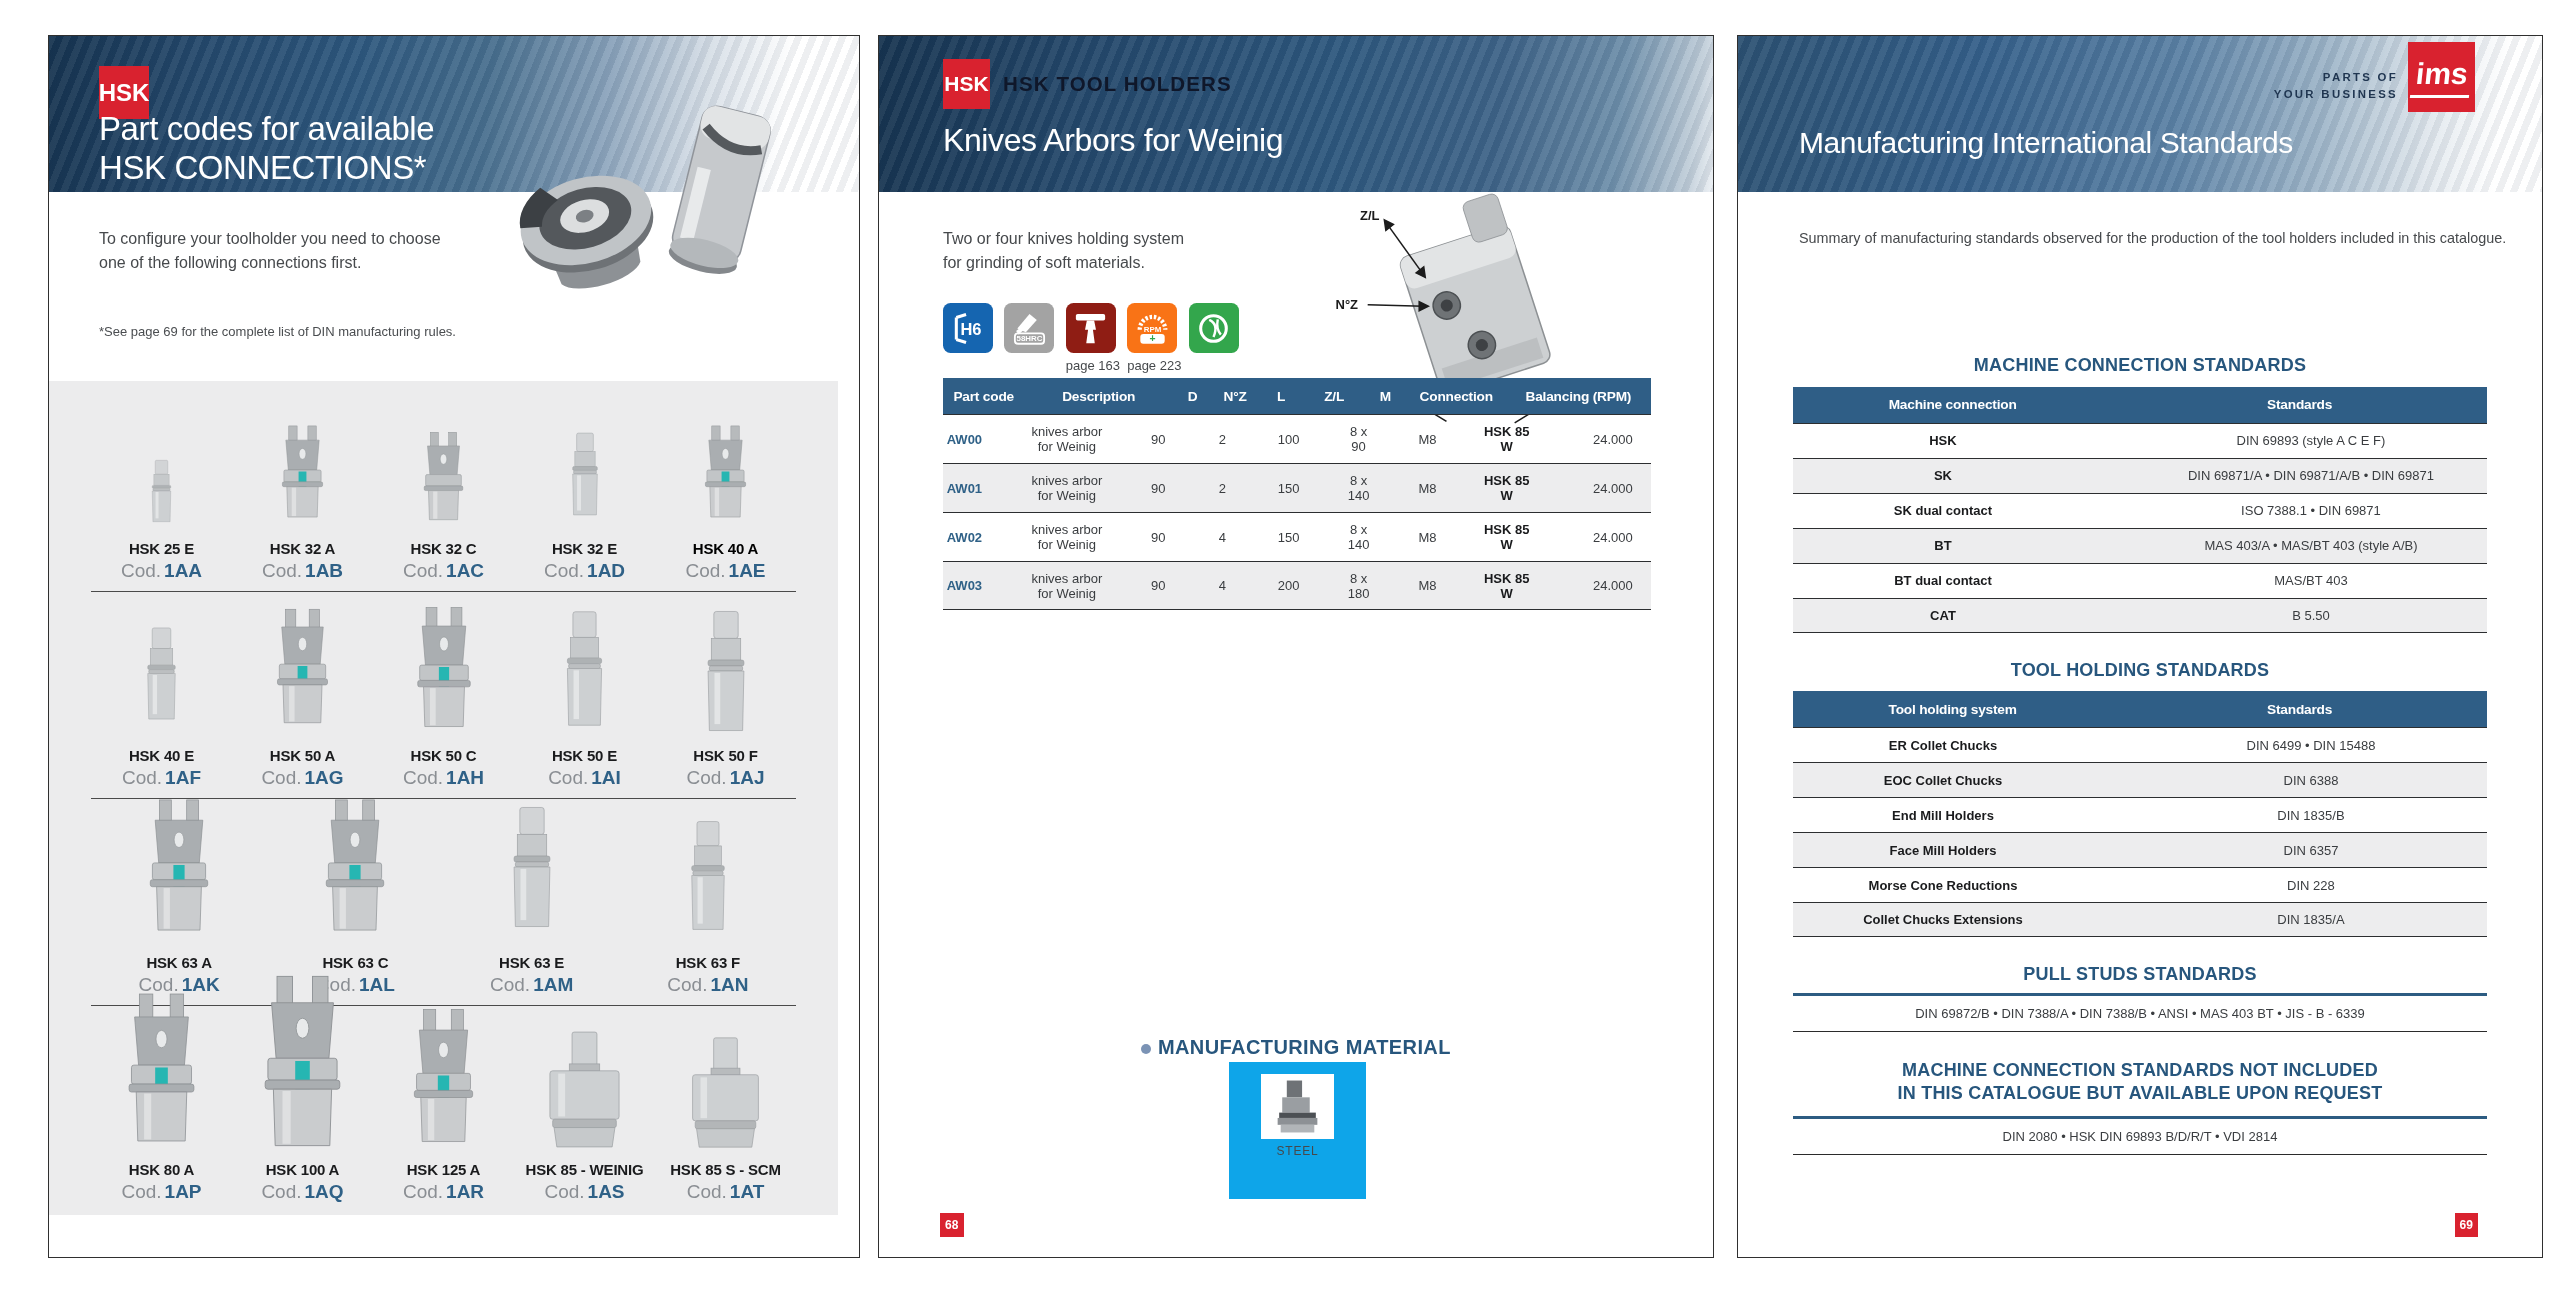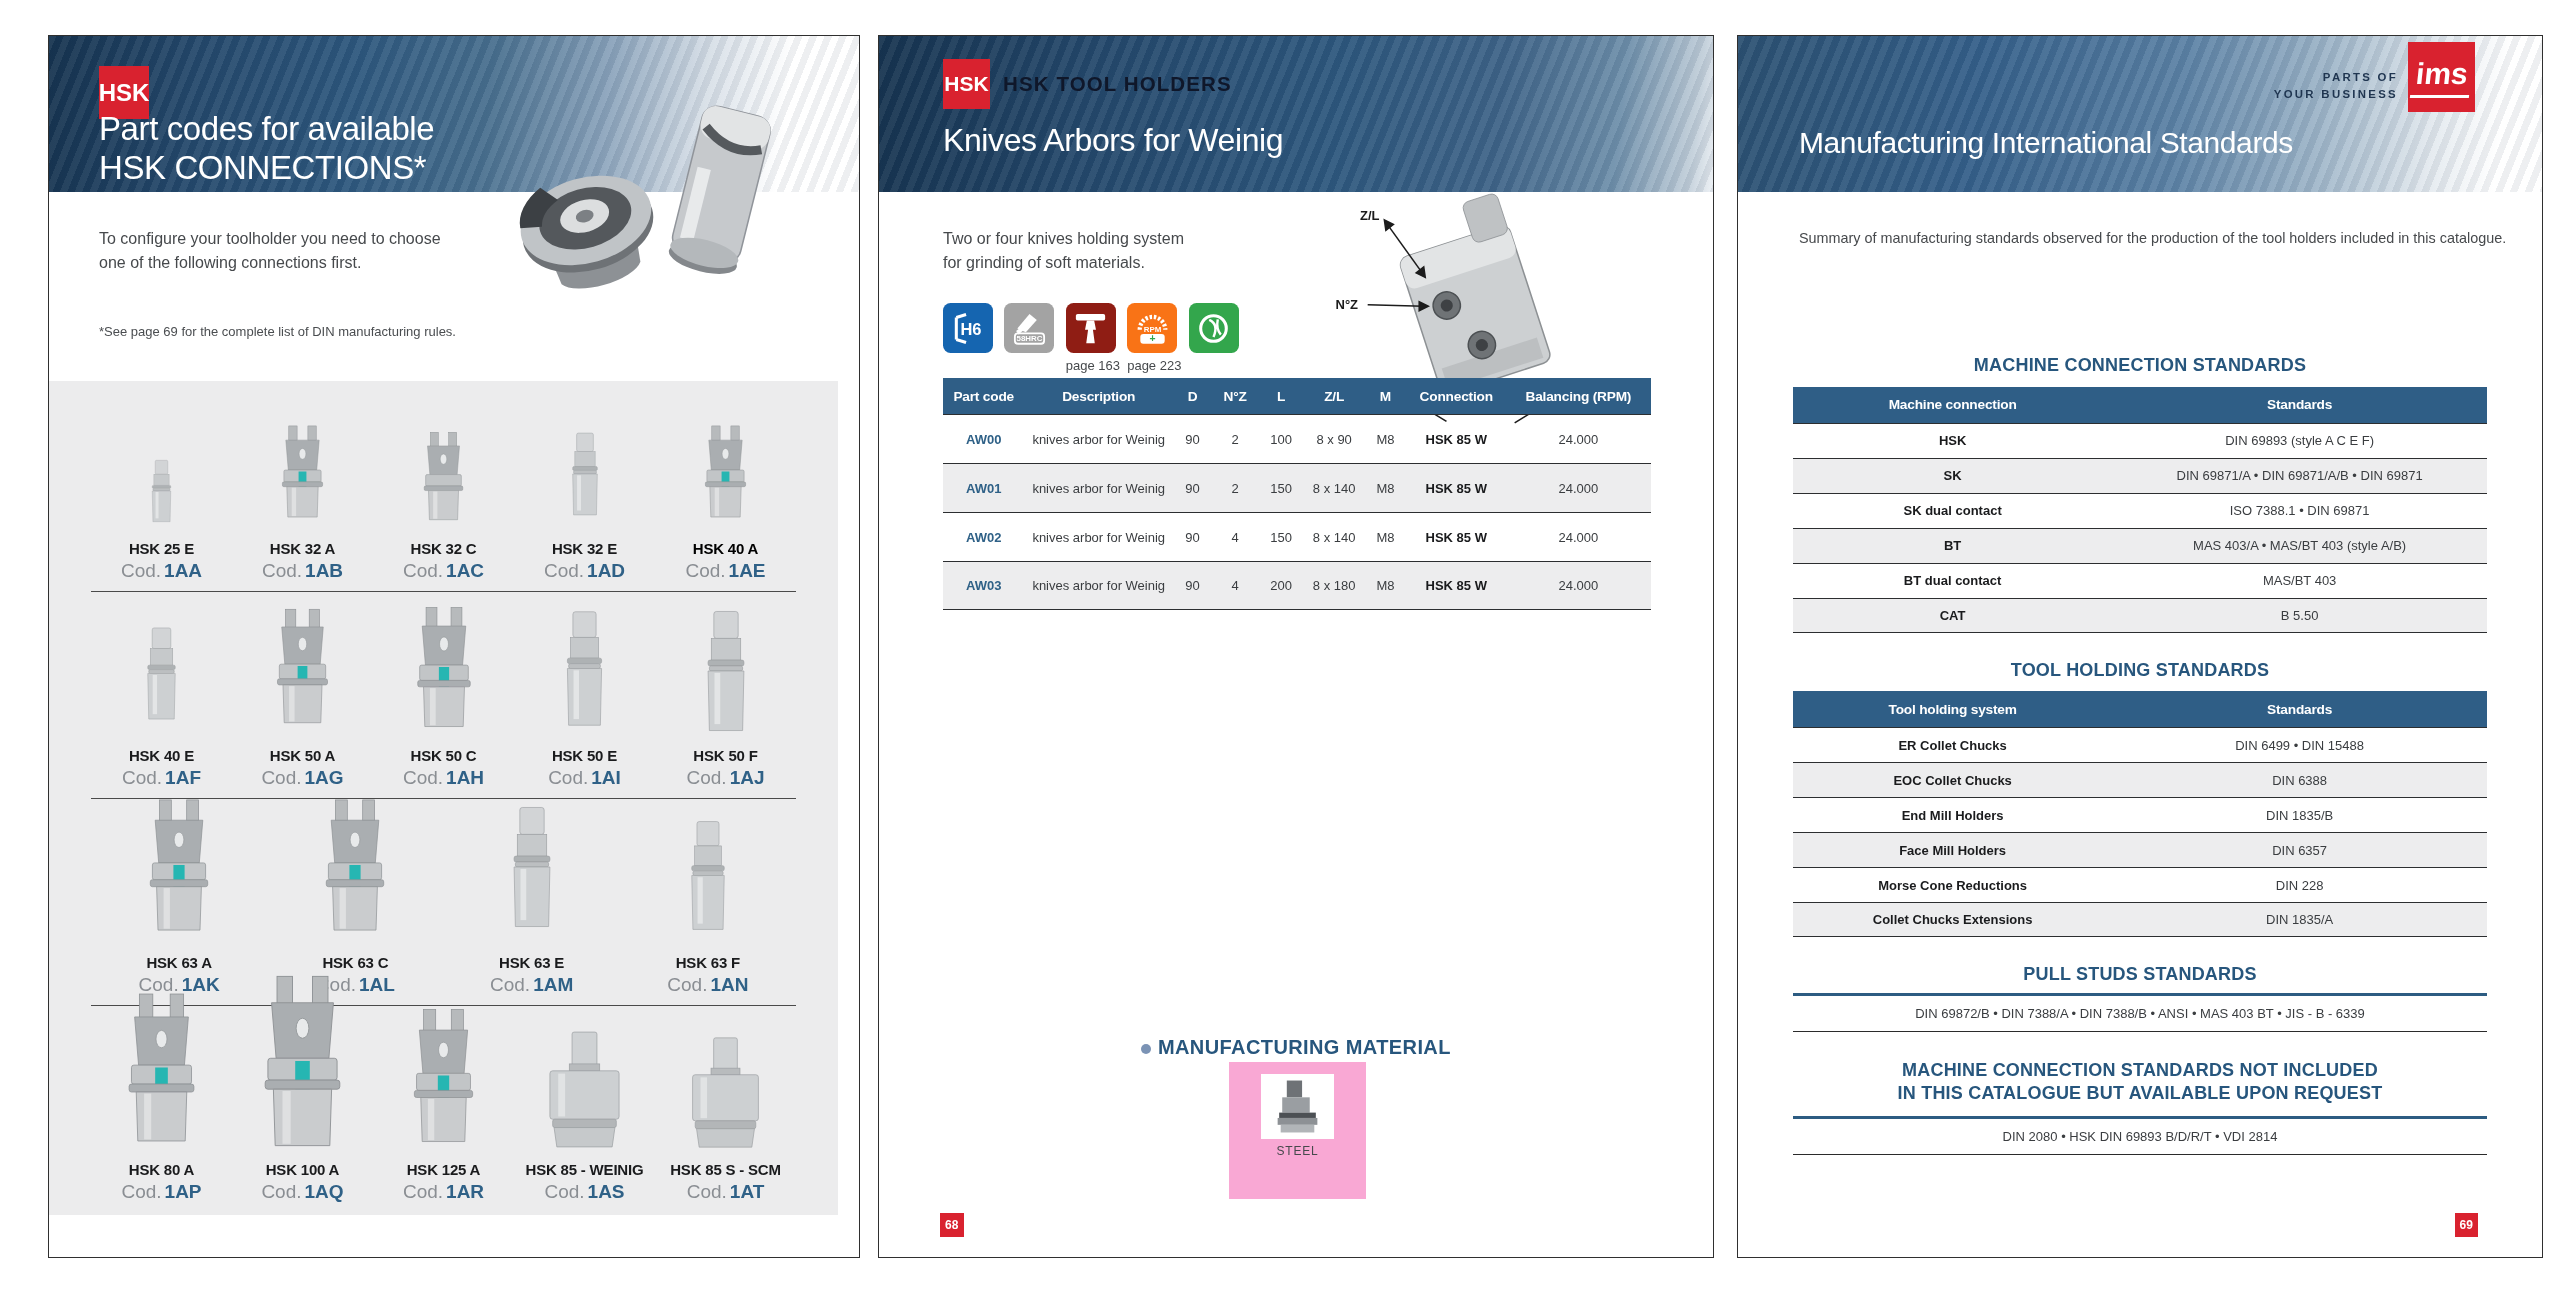--- a/index.html
+++ b/index.html
@@ -48,30 +48,30 @@
   #p2-icons { position:absolute; left:64px; top:267px; display:flex; gap:11.4px; z-index:3; }
   .icon-wrap { width:50px; text-align:center; }
   .icon-box { width:50px; height:50px; border-radius:7.6px; display:flex; align-items:center; justify-content:center; }
   .icon-cap { font-size:13px; color:#46494c; margin-top:4.6px; white-space:nowrap; }
   #p2-diagram { left:455px; top:149px; width:281px; height:250px; z-index:2; }
   .dim-label { position:absolute; font-size:13px; font-weight:700; color:#1c1c1c; }
 
   #p2-table { position:absolute; left:64px; top:342px; width:708px; z-index:3; }
   .t-head { display:flex; background:#2f5e86; height:36px; }
   .t-head .th { color:#fff; font-weight:700; font-size:13.7px; display:flex; align-items:center; justify-content:center; letter-spacing:-0.2px; }
-  .t-row { display:flex; height:49px; border-top:1.5px solid #2c2e30; }
+  .t-row { display:flex; height:49px; border-top:1.5px solid #2c2e30;gap:42px; }
   .t-row:last-child { border-bottom:1.5px solid #2c2e30; }
   .t-row.alt { background:#ededee; }
   .td { display:flex; align-items:center; justify-content:center; font-size:13px; color:#3a3d40; text-align:center; }
   .td.code { color:#2f6187; font-weight:800; }
   .td.conn { color:#1a1b1d; font-weight:800; }
 
   #p2-material-head { position:absolute; left:0; right:0; top:1000px; text-align:center; font-size:20px; font-weight:800; color:#27567d; letter-spacing:0.4px; }
   .bullet { display:inline-block; width:10px; height:10px; border-radius:50%; background:#7b93b5; margin-right:6.8px; }
-  #p2-material-panel { position:absolute; left:350px; top:1026px; width:137px; height:137px; background:#f9a8d4; text-align:center; }
+  #p2-material-panel { position:absolute; left:350px; top:1026px; width:137px; height:137px; background:#0ea5e9; text-align:center; }
   #p2-material-imgbox { width:73px; height:65px; background:#fff; margin:12px auto 0; display:flex; align-items:center; justify-content:center; }
   #p2-material-label { font-size:12px; color:#46494c; margin-top:4.6px; letter-spacing:0.8px; }
 
   .page-num { position:absolute; width:23.5px; height:24px; background:#d9222f; color:#fff; font-size:12px; font-weight:700;
      display:flex; align-items:center; justify-content:center; top:1177px; }
   #p2-num { left:61px; }
   #p3-num { right:64px; }
 
   
   #p3-ims { right:67px; top:6px; width:67px; height:70px; font-size:30px; }

